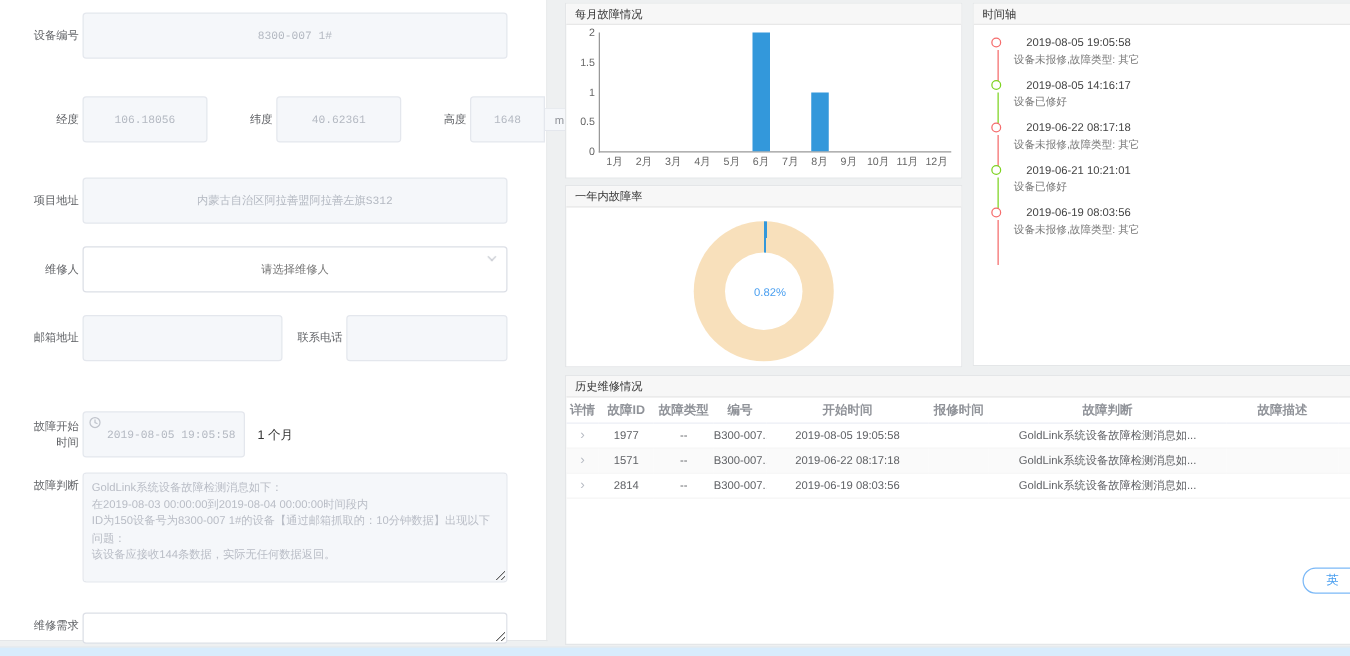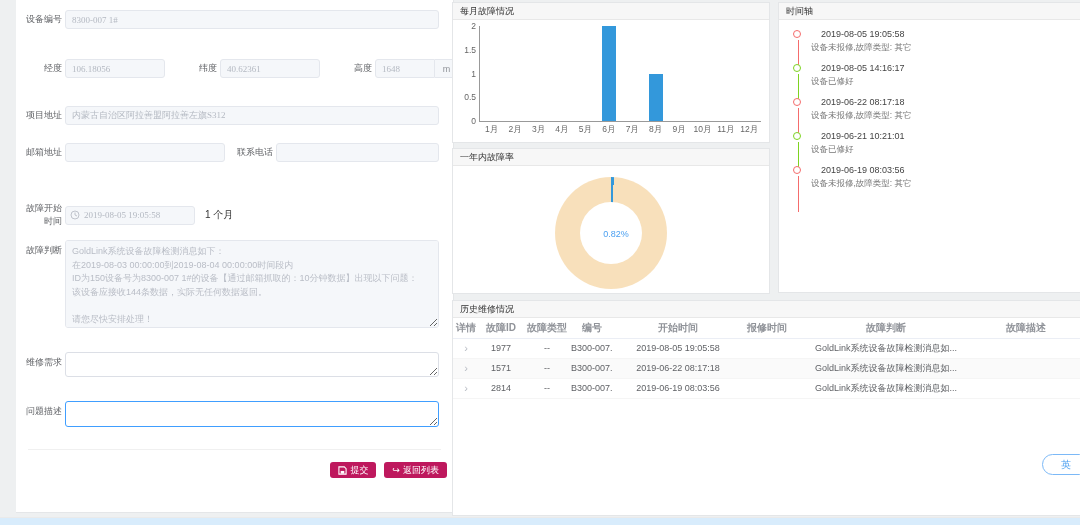--- a/index.html
+++ b/index.html
@@ -4,26 +4,26 @@
 <style>
   * { margin:0; padding:0; box-sizing:border-box; }
   html,body { width:1080px; height:525px; overflow:hidden; background:#eef0f1;
     font-family:"Liberation Sans","DejaVu Sans",sans-serif; }
   .screen { position:relative; width:1080px; height:525px; }
   .panel { position:absolute; background:#fff; border:1px solid #e4e6e8; }
   .panel-hd { height:17px; background:#f7f7f7; border-bottom:1px solid #e8e8e8;
     font-size:9px; color:#333; line-height:16px; padding-left:7px; }
 
   
-  .form-card { left:16px; top:0; width:438px; height:513px; border-left:none; border-top:none; padding:0 2px; }
+  .form-card { left:0; top:0; width:438px; height:513px; border-left:none; border-top:none; padding:0 19px; }
   .frow { display:flex; align-items:center; }
   .frow .lbl { width:44px; flex-shrink:0; text-align:right; font-size:9px; color:#606266; margin-right:3px; }
   .lbl-sm { width:40px; flex-shrink:0; text-align:right; font-size:9px; color:#606266; margin-right:3px; }
-  .inp { height:19px; border:1px solid #e4e7ed; background:#f5f7fa; border-radius:3px;
-    font-size:9px; color:#b4b9c2; padding:0 6px; font-family:Liberation Serif, serif; outline:none; }
+  .inp { height:37px; border:1px solid #e4e7ed; background:#f5f7fa; border-radius:3px;
+    font-size:9px; color:#b4b9c2; padding:0 6px; font-family:Liberation Mono, monospace; outline:none;text-align:center; }
   .inp.white { background:#fff; border-color:#dcdfe6; color:#c0c4cc; }
   .grow { flex:1 1 auto; margin-right:12px; }
   .w100 { width:100px; } .w60 { width:60px; }
   .unit-box { width:24px; height:19px; border:1px solid #e4e7ed; border-left:none; background:#f5f7fa;
     border-radius:0 3px 3px 0; font-size:9px; color:#909399; text-align:center; line-height:18px; flex-shrink:0; }
   .no-right-radius { border-radius:3px 0 0 3px; }
   .select-wrap { position:relative; flex:1 1 auto; margin-right:12px; display:flex; }
   .select-wrap .inp { width:100%; }
   .chevron { position:absolute; right:10px; top:6px; width:5px; height:5px;
     border-right:1px solid #c0c4cc; border-bottom:1px solid #c0c4cc; transform:rotate(45deg); }
@@ -107,20 +107,27 @@
       <span class="lbl-sm" style="margin-left:12px">高度</span>
       <input class="inp w60 no-right-radius" readonly="" value="1648" style="">
       <span class="unit-box">m</span>
     </div>
 
     <div class="frow mt28">
       <span class="lbl">项目地址</span>
       <input class="inp grow" readonly="" value="内蒙古自治区阿拉善盟阿拉善左旗S312" style="">
     </div>
 
+    <div class="frow mt18">
+      <span class="lbl">维修人</span>
+      <span class="select-wrap">
+        <input class="inp white" placeholder="请选择维修人" style="">
+        <span class="chevron"></span>
+      </span>
+    </div>
 
     <div class="frow mt18">
       <span class="lbl">邮箱地址</span>
       <input class="inp" style="width: 160px;" readonly="">
       <span class="lbl" style="width:48px">联系电话</span>
       <input class="inp grow" readonly="" style="">
     </div>
 
     <div class="frow mt40">
       <span class="lbl">故障开始时间</span>

